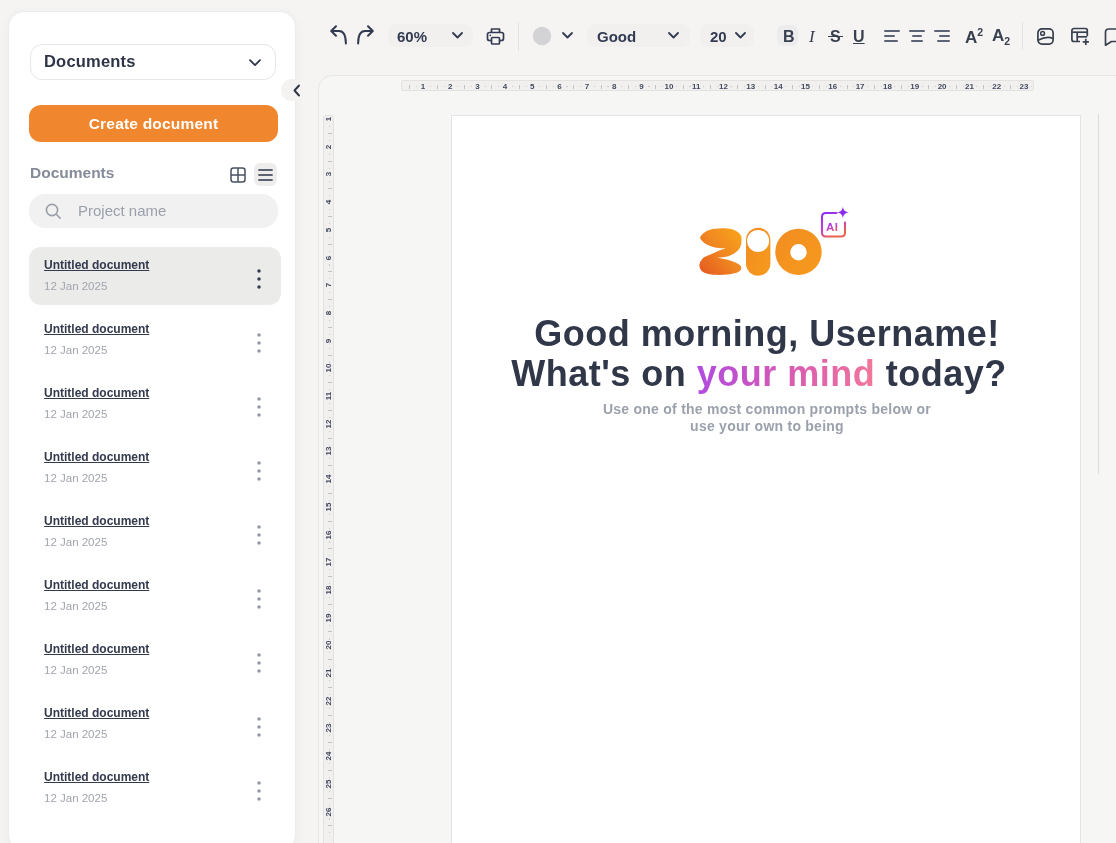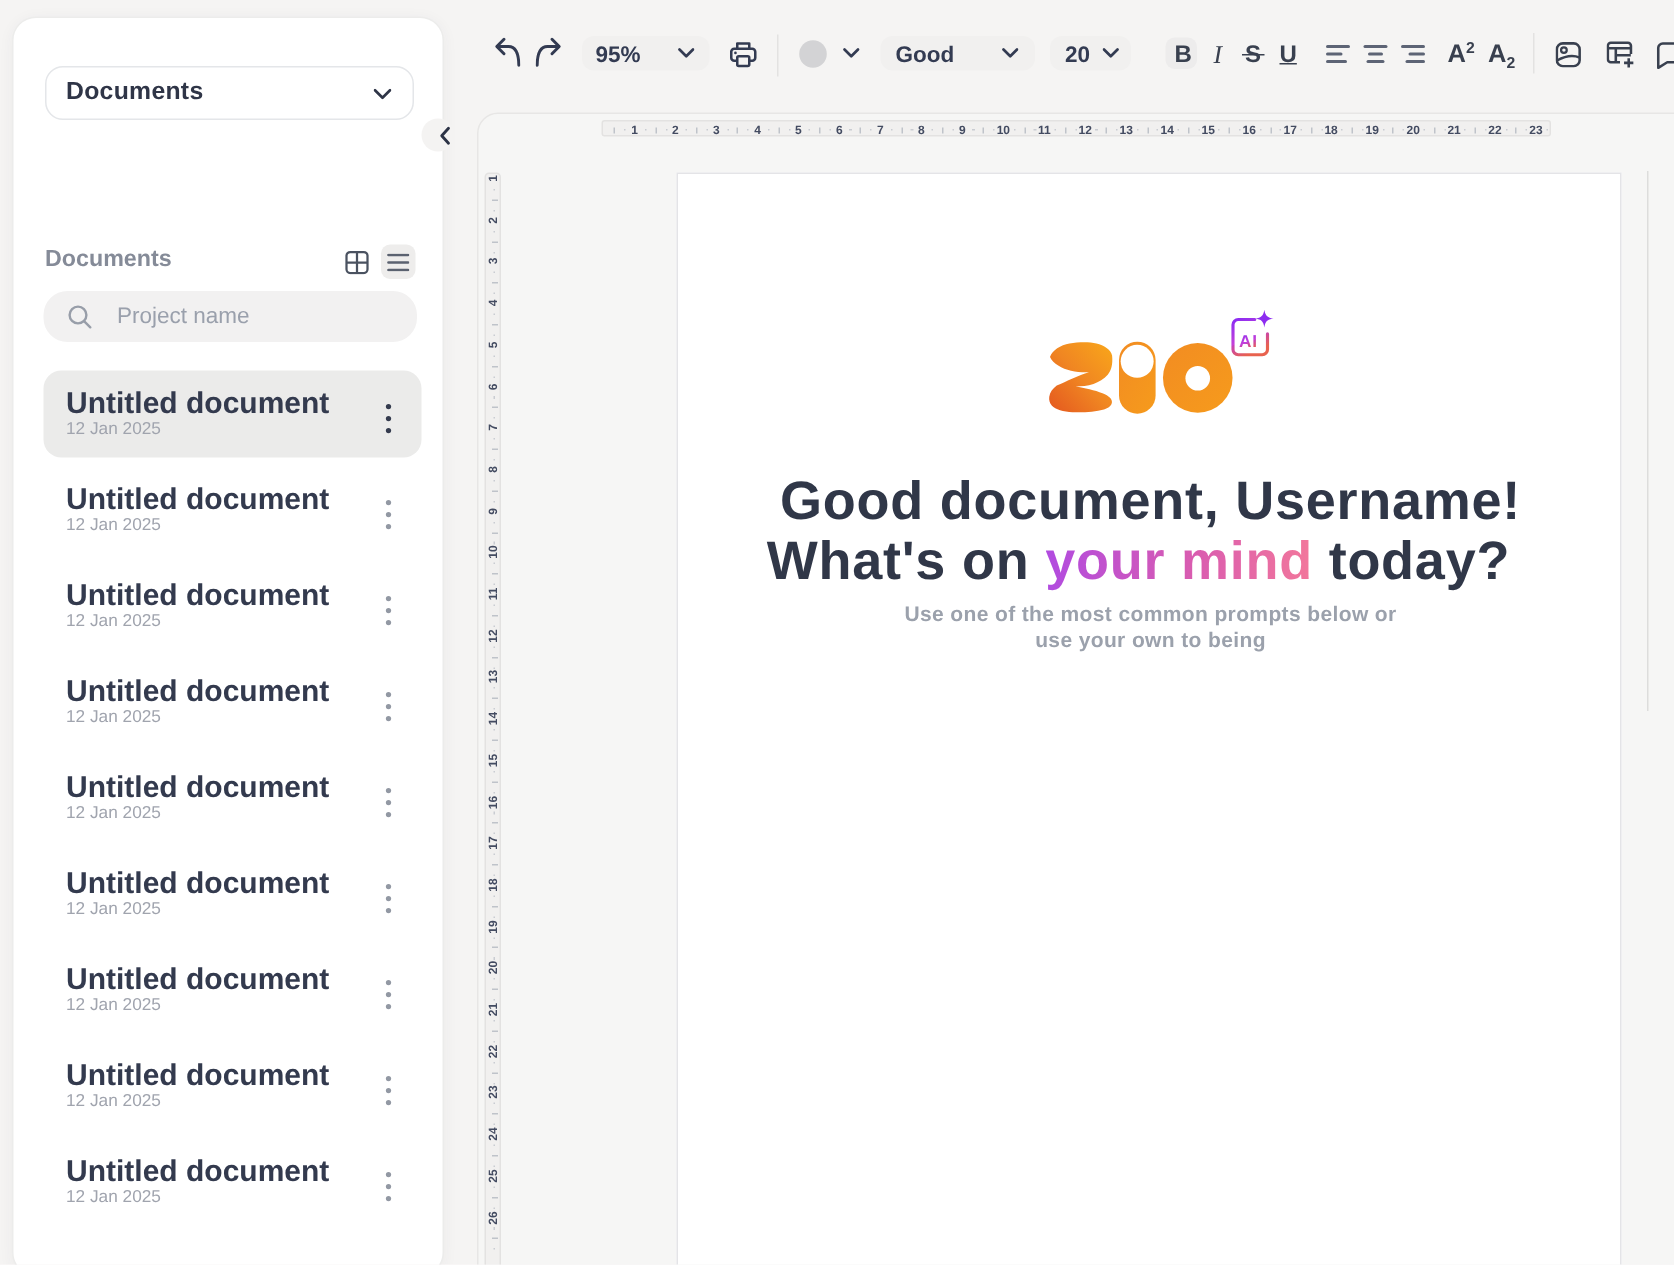--- a/index.html
+++ b/index.html
@@ -61,21 +61,21 @@
     text-align:center; line-height:37px; letter-spacing:0.2px; }
   #doclabel { position:absolute; left:21px; top:152px; font-size:15.5px; font-weight:600; color:#858b98; }
   #listbg { position:absolute; left:245px; top:151px; width:23px; height:23px;
     background:#eeedec; border-radius:6px; }
   #searchbox { position:absolute; left:20px; top:182px; width:249px; height:34px;
     background:#f2f1f1; border-radius:16px; }
   #searchbox span { position:absolute; left:49px; top:8px; font-size:15px; color:#9aa0ac; }
 
   .item { position:absolute; left:20px; width:252px; height:58px; border-radius:12px; }
   .item.sel { background:#ebebea; }
-  .ittl { position:absolute; left:15px; top:11px; font-size:20px; font-weight:bold; color:#333a4e; }
+  .ittl { position:absolute; left:15px; top:11px; font-size:12px; font-weight:bold; color:#333a4e;text-decoration:underline; }
   .idate { position:absolute; left:15px; top:33px; font-size:11.5px; color:#a0a4ae; }
   .kebab { position:absolute; right:19px; top:20.5px; }
 
   #collapse { position:absolute; left:281px; top:79px; width:22px; height:22px;
     border-radius:50%; background:#f4f3f2; }
 </style>
 </head>
 <body>
 <div id="stage">
 
@@ -327,37 +327,37 @@
             <circle cx="103.5" cy="29.2" r="8.2" fill="#fff"></circle>
           </g>
 
           <g transform="translate(126,11)">
             <path d="M24 10.5 L24 21 A3.5 3.5 0 0 1 20.5 24.5 L4.5 24.5 A3.5 3.5 0 0 1 1 21 L1 4.5 A3.5 3.5 0 0 1 4.5 1 L15.5 1" fill="none" stroke="url(#aig)" stroke-width="2.1" stroke-linecap="round"></path>
             <path d="M21.9 -5.5 C22.55 -1.5 23.9 -0.2 28 0.4 C23.9 1.0 22.55 2.3 21.9 6.3 C21.25 2.3 19.9 1.0 15.8 0.4 C19.9 -0.2 21.25 -1.5 21.9 -5.5 Z" fill="#8d2cf0"></path>
             <text x="5" y="19.2" font-size="11.5" font-weight="bold" fill="url(#aig)" letter-spacing="0.5">AI</text>
           </g>
         </svg>
       </div>
-      <h1 id="h1a">Good document, Username!</h1>
+      <h1 id="h1a">Good morning, Username!</h1>
       <h1 id="h1b">What's on <span class="grad">your mind</span> today?</h1>
       <div id="sub">Use one of the most common prompts below or<br>use your own to being</div>
     </div>
     <div id="scrollthumb"></div>
   </div>
 
   <svg class="tbicon" style="left:329px;top:24px" width="18" height="21" viewBox="0 0 18 21">
     <path d="M7 2.2 L2.2 7 L7 11.8" fill="none" stroke="#333b52" stroke-width="2" stroke-linecap="round" stroke-linejoin="round"></path>
     <path d="M2.8 7 H10 C14.5 7 16.8 11.5 16.9 19.5" fill="none" stroke="#333b52" stroke-width="2" stroke-linecap="round"></path>
   </svg>
   <svg class="tbicon" style="left:357px;top:24px" width="18" height="21" viewBox="0 0 18 21">
     <path d="M11 2.2 L15.8 7 L11 11.8" fill="none" stroke="#333b52" stroke-width="2" stroke-linecap="round" stroke-linejoin="round"></path>
     <path d="M15.2 7 H8 C3.5 7 1.2 11.5 1.1 19.5" fill="none" stroke="#333b52" stroke-width="2" stroke-linecap="round"></path>
   </svg>
   <div class="pill" style="left:388px;top:24px;width:85px">
-    <span style="left:9px">95%</span>
+    <span style="left:9px">60%</span>
     <svg style="position:absolute;right:10px;top:8px" width="11" height="7" viewBox="0 0 11 7">
         <path d="M1 1 L5.5 5.5 L10 1" fill="none" stroke="#333b52" stroke-width="1.8" stroke-linecap="round" stroke-linejoin="round"></path>
       </svg>
   </div>
   <svg class="tbicon" style="left:486px;top:27px" width="19" height="19" viewBox="0 0 19 19">
     <g fill="none" stroke="#333b52" stroke-width="1.7" stroke-linejoin="round">
       <path d="M5.5 5.5 V2 H13.5 V5.5"></path>
       <rect x="1.5" y="5.5" width="16" height="8" rx="2"></rect>
       <rect x="5.5" y="10.5" width="8" height="6.5" rx="1" fill="#f5f4f3"></rect>
     </g>
@@ -422,20 +422,21 @@
     <path d="M4.5 1 H20 A3 3 0 0 1 23 4 V10.5 A3 3 0 0 1 20 13.5 H7.5 L1.5 17.2 V4 A3 3 0 0 1 4.5 1 Z" fill="none" stroke="#39404f" stroke-width="1.7" stroke-linejoin="round"></path>
   </svg>
 
   <div id="sidebar">
     <div id="selbox">
       <b>Documents</b>
       <svg style="position:absolute;right:14px;top:14px" width="12" height="8" viewBox="0 0 12 8">
           <path d="M1 1.2 L6 6.2 L11 1.2" fill="none" stroke="#2f3547" stroke-width="1.8" stroke-linecap="round" stroke-linejoin="round"></path>
         </svg>
     </div>
+    <div id="createbtn">Create document</div>
     <div id="doclabel">Documents</div>
     <svg style="position:absolute;left:221px;top:155px" width="16" height="16" viewBox="0 0 16 16">
       <g fill="none" stroke="#4a5260" stroke-width="1.5">
         <rect x="1" y="1" width="14" height="14" rx="2.5"></rect>
         <path d="M8 1 V15 M1 8 H15"></path>
       </g>
     </svg>
     <div id="listbg"></div>
     <svg style="position:absolute;left:249px;top:157px" width="15" height="12" viewBox="0 0 15 12">
       <g stroke="#5b6270" stroke-width="1.8" stroke-linecap="round">

